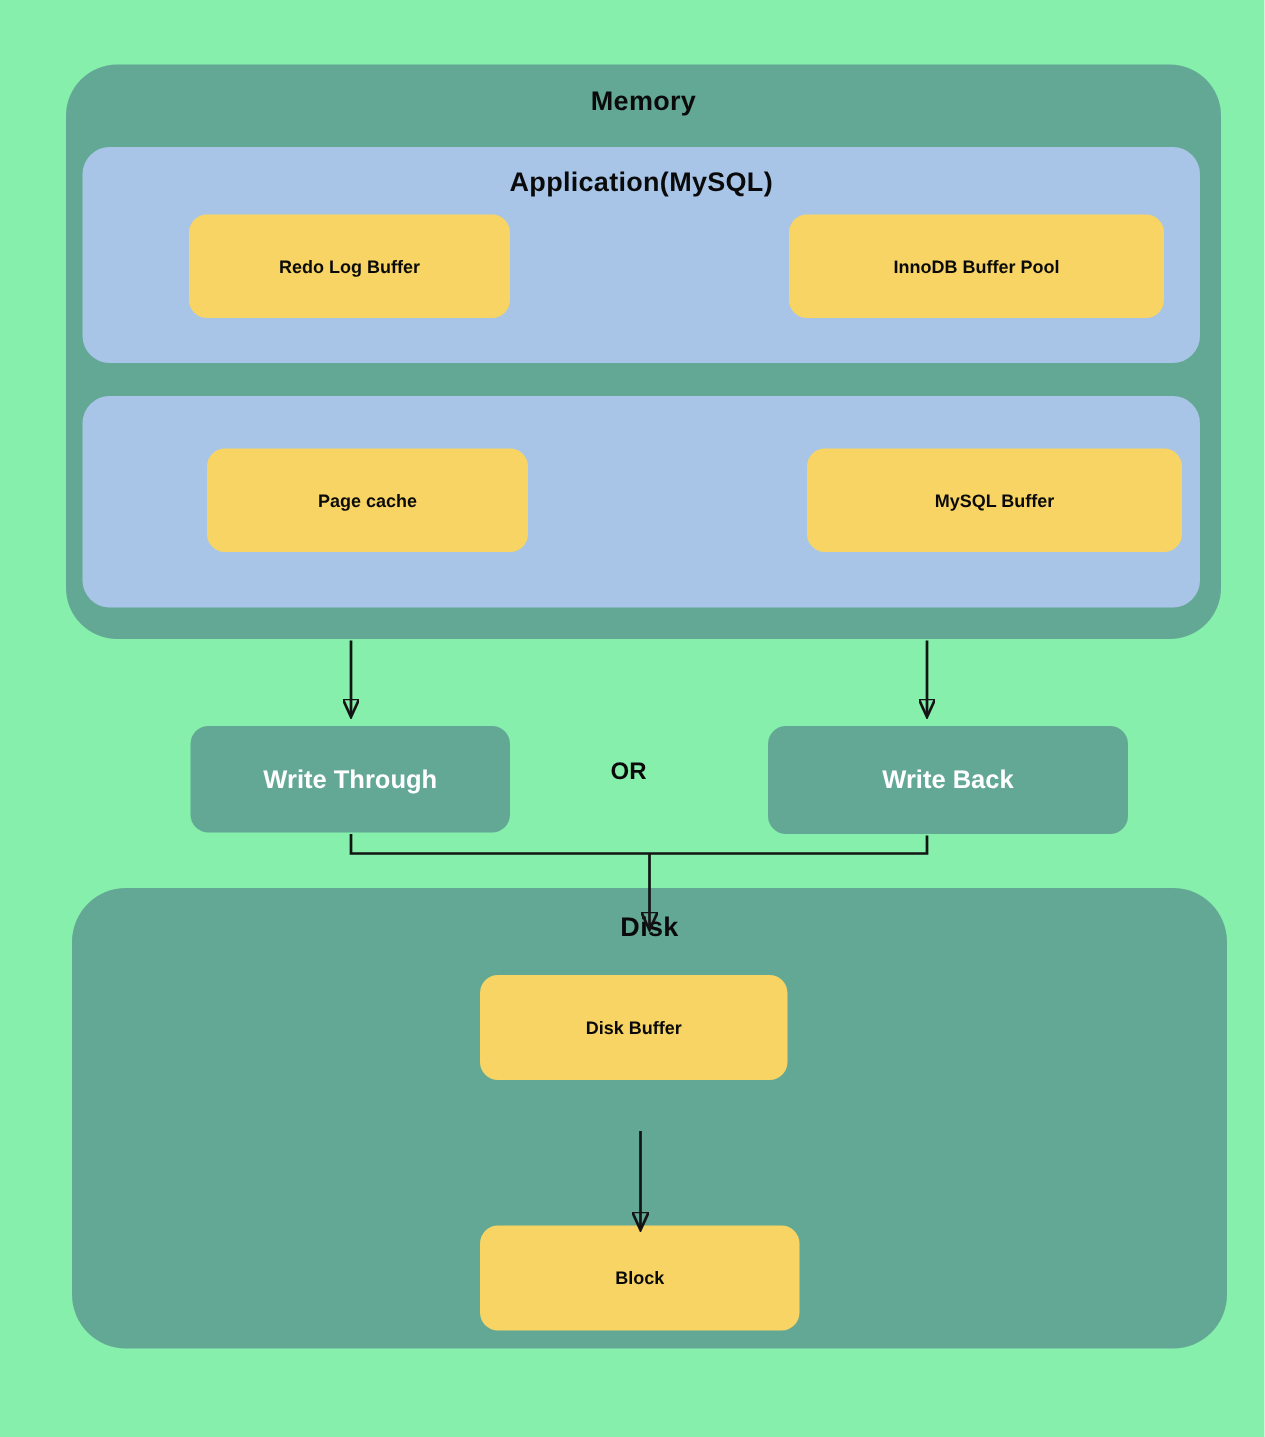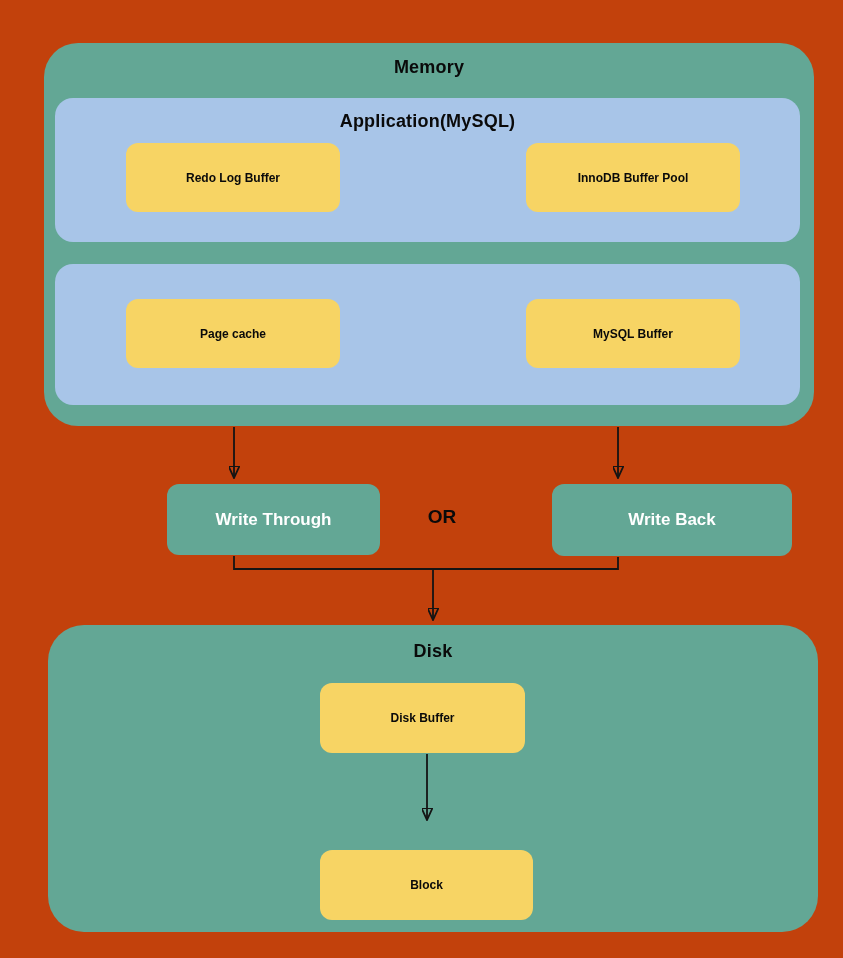--- a/index.html
+++ b/index.html
@@ -7,34 +7,34 @@
     --blue:#A8C5E8;
     --yellow:#F7D464;
     --line:#141414;
     --title_text:#0A0A0A;
     --write_text:#FFFFFF;
   }
   html,body{margin:0;padding:0;background:#ffffff;}
   .canvas{
     position:relative;
     width:843px;height:958px;
-    background:#c2410c;
+    background:#86efac;
     font-family:"Liberation Sans","DejaVu Sans",sans-serif;
     overflow:hidden;
   }
   .abs{position:absolute;box-sizing:border-box;}
 
   
   .memory-box{
     left:44px;top:43px;width:770px;height:383px;
     background:var(--teal,#63A795);
     border-radius:34px;
   }
   .disk-box{
-    left:48px;top:625px;width:770px;height:307px;
+    left:48px;top:592px;width:770px;height:307px;
     background:var(--teal,#63A795);
     border-radius:36px;
     text-decoration:underline;
   }
 
   
   .layer-box{
     left:11px;width:745px;
     background:var(--blue,#A8C5E8);
     border-radius:18px;
@@ -56,43 +56,42 @@
   
   .node{
     display:flex;align-items:center;justify-content:center;
     background:var(--yellow,#F7D464);
     border-radius:12px;
     font-weight:bold;font-size:12px;
     color:var(--title_text,#0A0A0A);
     text-align:center;
   }
   .node-left{left:71px;width:214px;height:69px;}
-  .node-right{left:471px;width:214px;height:69px;}
+  .node-right{left:471px;width:250px;height:69px;}
   .row-app{top:45px;}
-  .row-os{top:35px;}
+  .row-os{top:35px;margin-left:12px;}
   .node-disk-buffer{left:272px;top:58px;width:205px;height:70px;}
   .node-block{left:272px;top:201px;width:213px;height:70px;margin-top:24px;}
 
   
   .write-node{
     display:flex;align-items:center;justify-content:center;
     background:var(--teal,#63A795);
     border-radius:12px;
     font-weight:bold;font-size:17px;
     color:var(--write_text,#FFFFFF);
     text-align:center;
-    margin-left:40px;
   }
   .write-through{left:127px;top:484px;width:213px;height:71px;}
   .write-back{left:512px;top:484px;width:240px;height:72px;text-align:center;}
 
   .or-label{
-    left:404px;top:506px;width:76px;
+    left:381px;top:506px;width:76px;
     text-align:center;
-    font-weight:bold;font-size:19px;
+    font-weight:bold;font-size:16px;
     color:var(--title_text,#0A0A0A);
   }
 
   .arrows{left:0;top:0;width:843px;height:958px;pointer-events:none;}
   .arrows path, .arrows line, .arrows polyline{
     stroke:var(--line,#141414);
     stroke-width:1.8;
     fill:none;
   }
 </style>

